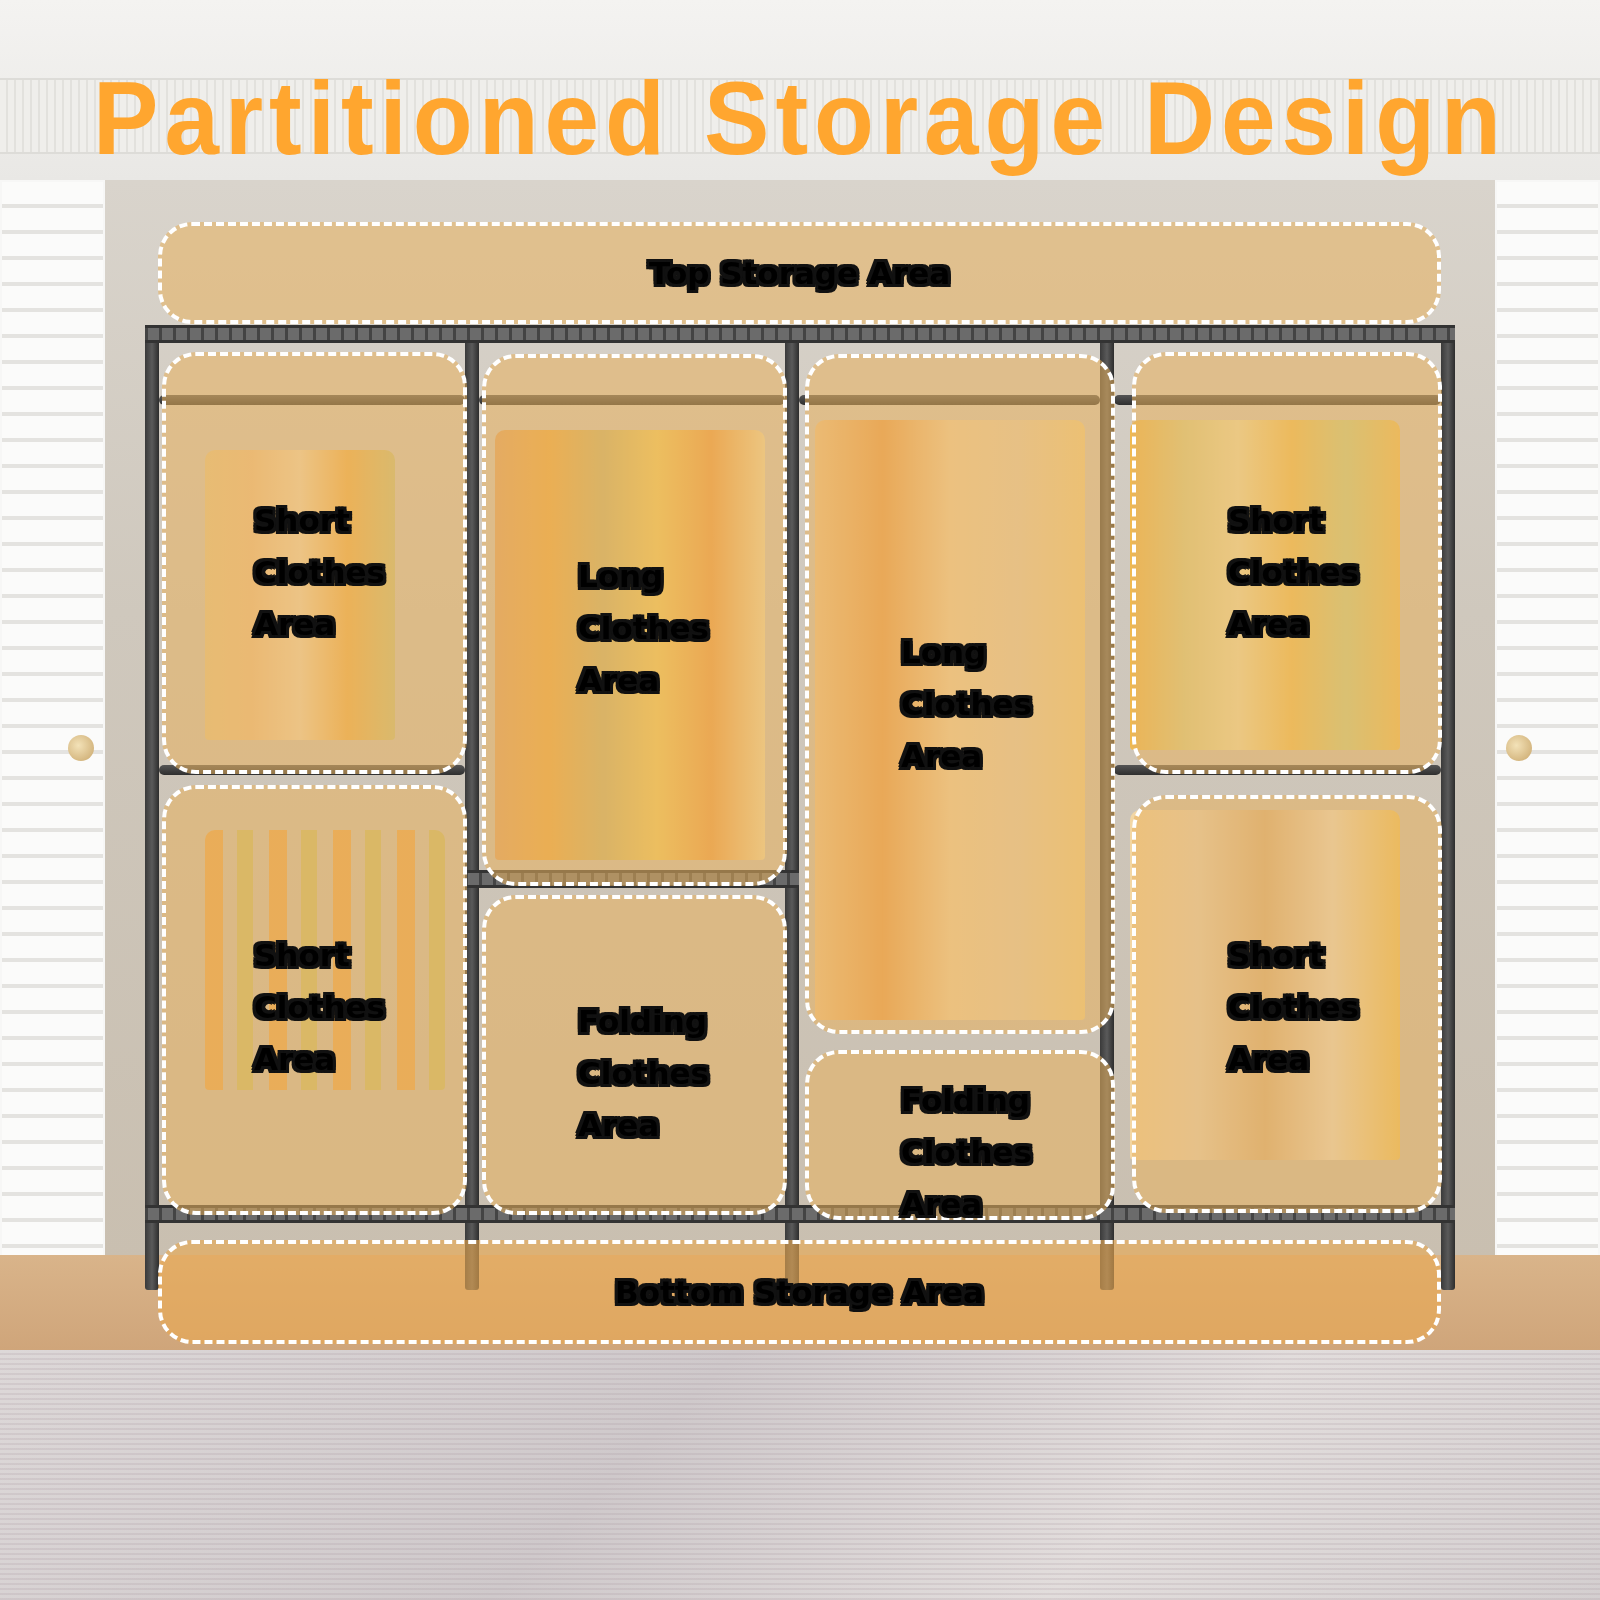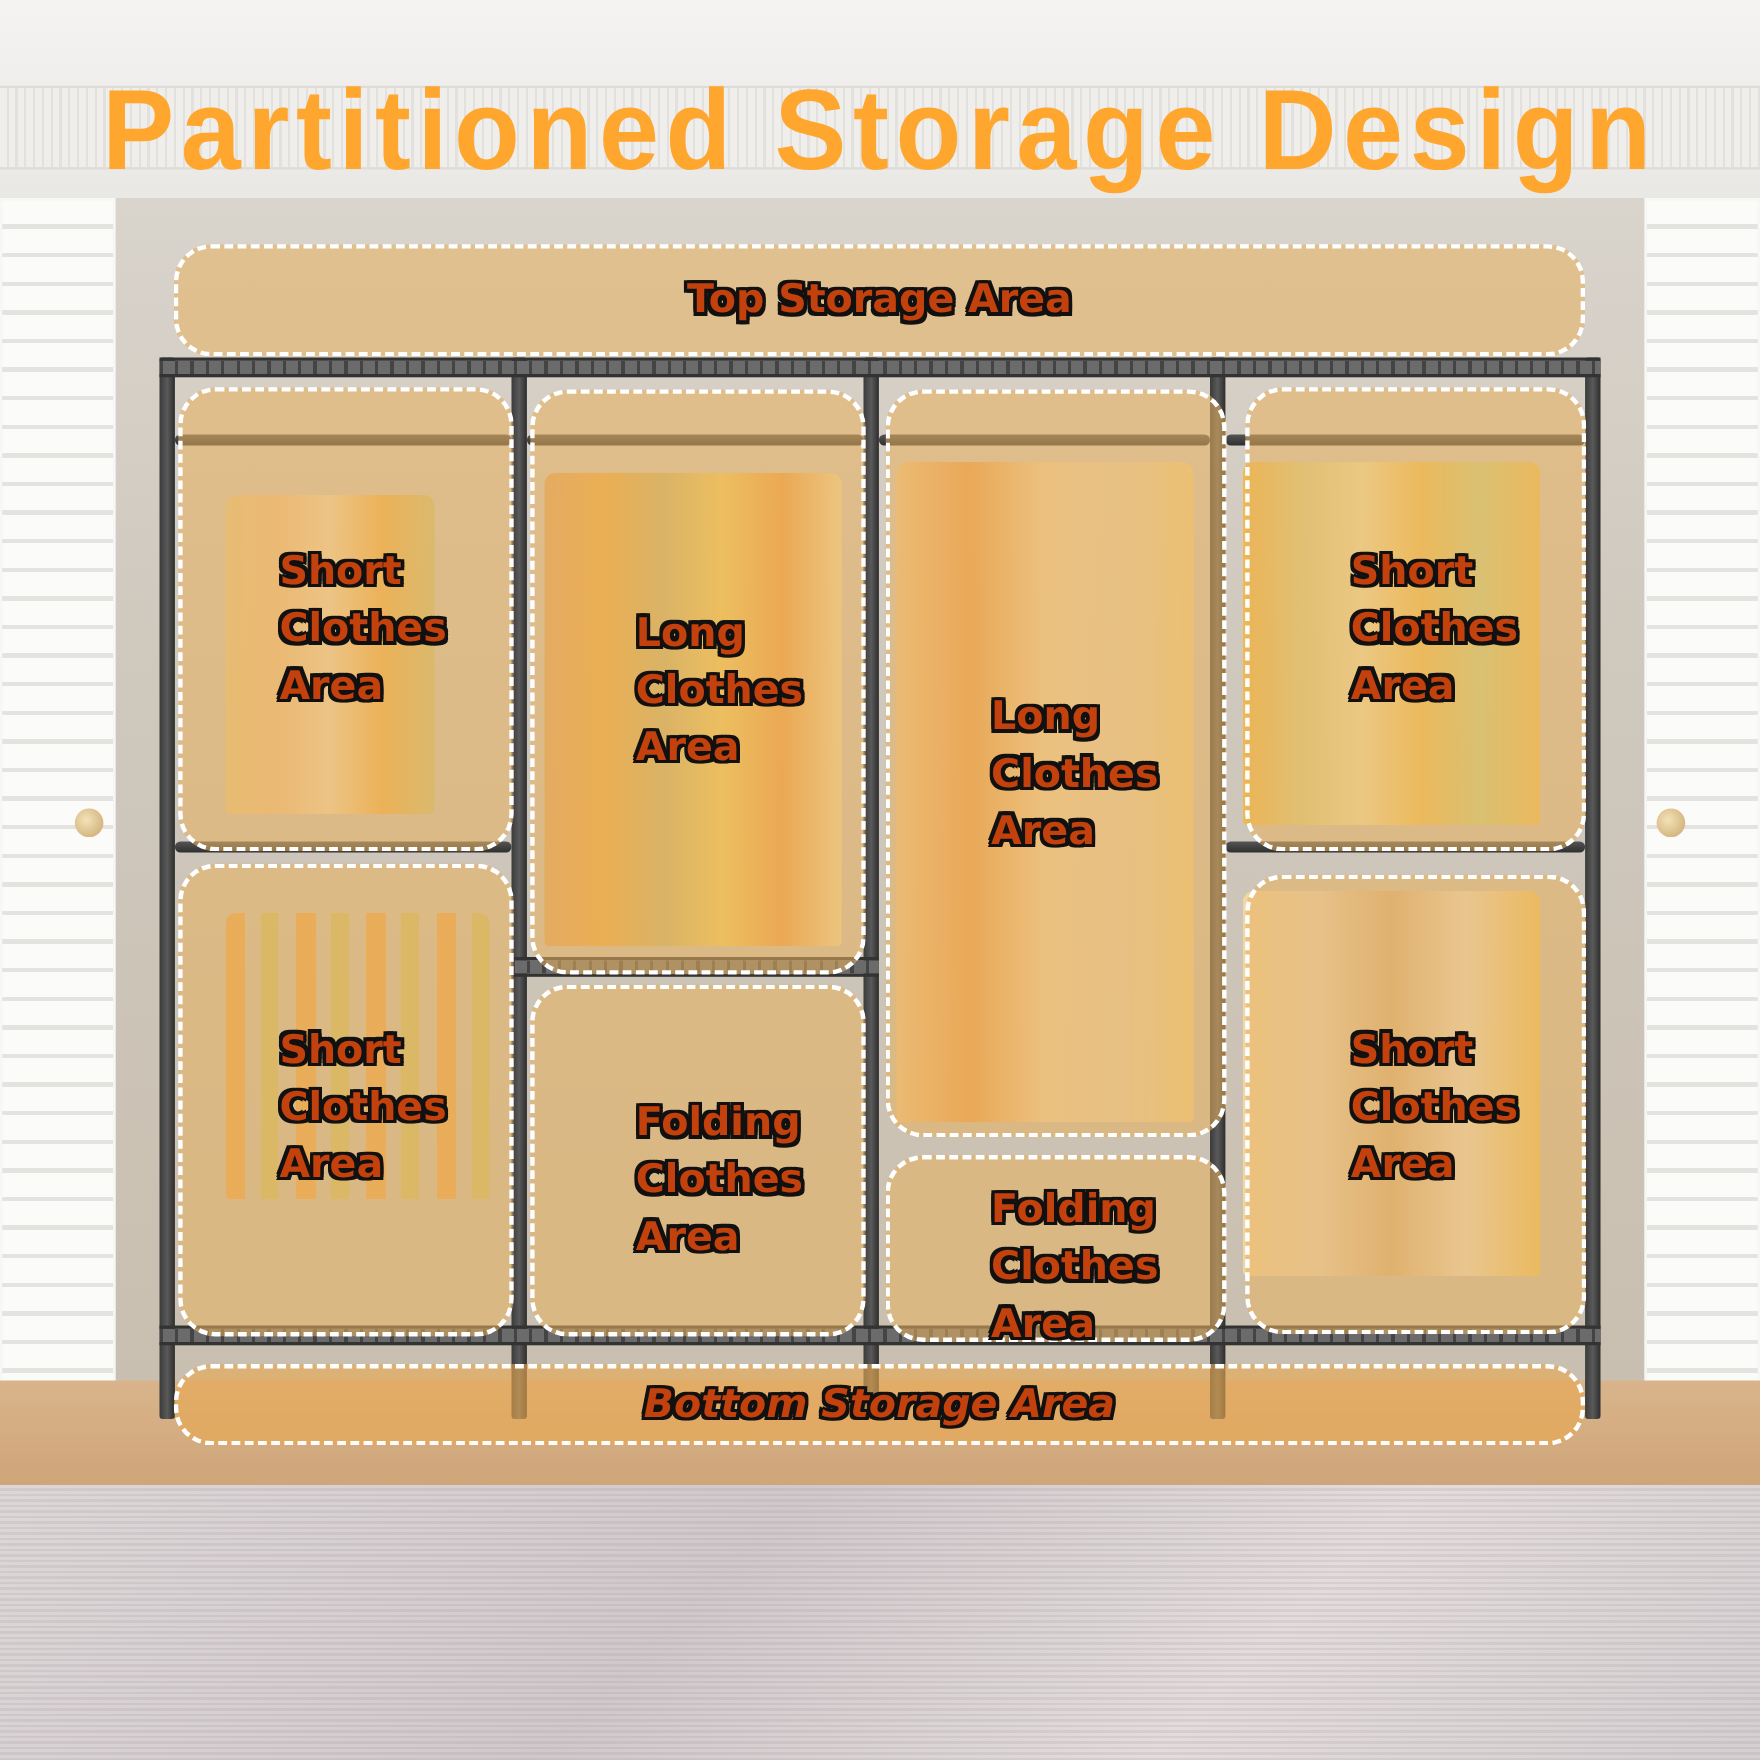--- a/index.html
+++ b/index.html
@@ -58,23 +58,23 @@
     position: absolute;
     border: 4px dashed #ffffff;
     border-radius: 34px;
     display: flex; align-items: center; justify-content: center;
   }
   .zone.tint { background: rgba(232, 176, 92, 0.55); }
   .zone.tint-strong { background: rgba(232, 168, 80, 0.62); }
   .zone-label {
     font-family: "DejaVu Sans", sans-serif;
     font-weight: bold;
-    font-size: 36px;
+    font-size: 31px;
     line-height: 52px;
-    color: #c2410c;
+    color: #000000;
     text-shadow:
       -3px -3px 0 #111, 3px -3px 0 #111, -3px 3px 0 #111, 3px 3px 0 #111,
       0 -3px 0 #111, 0 3px 0 #111, -3px 0 0 #111, 3px 0 0 #111;
     white-space: pre-line;
   }
   .zone-label.single { line-height: 40px; }
 
   
   .title {
     position: absolute; left: 0; top: 62px; width: 1600px;
@@ -175,15 +175,15 @@
 Clothes
 Area</span>
 </div>
 
 <div class="zone tint" style="left:1132px;top:795px;width:310px;height:418px;justify-content:flex-start;align-items:flex-start;padding:130px 0 0 92px;">
   <span class="zone-label">Short
 Clothes
 Area</span>
 </div>
 
-<div class="zone tint-strong" style="left:158px;top:1240px;width:1283px;height:74px;font-style:italic;">
+<div class="zone tint-strong" style="left:158px;top:1240px;width:1283px;height:104px;">
   <span class="zone-label single">Bottom Storage Area</span>
 </div>
 
 </body></html>

